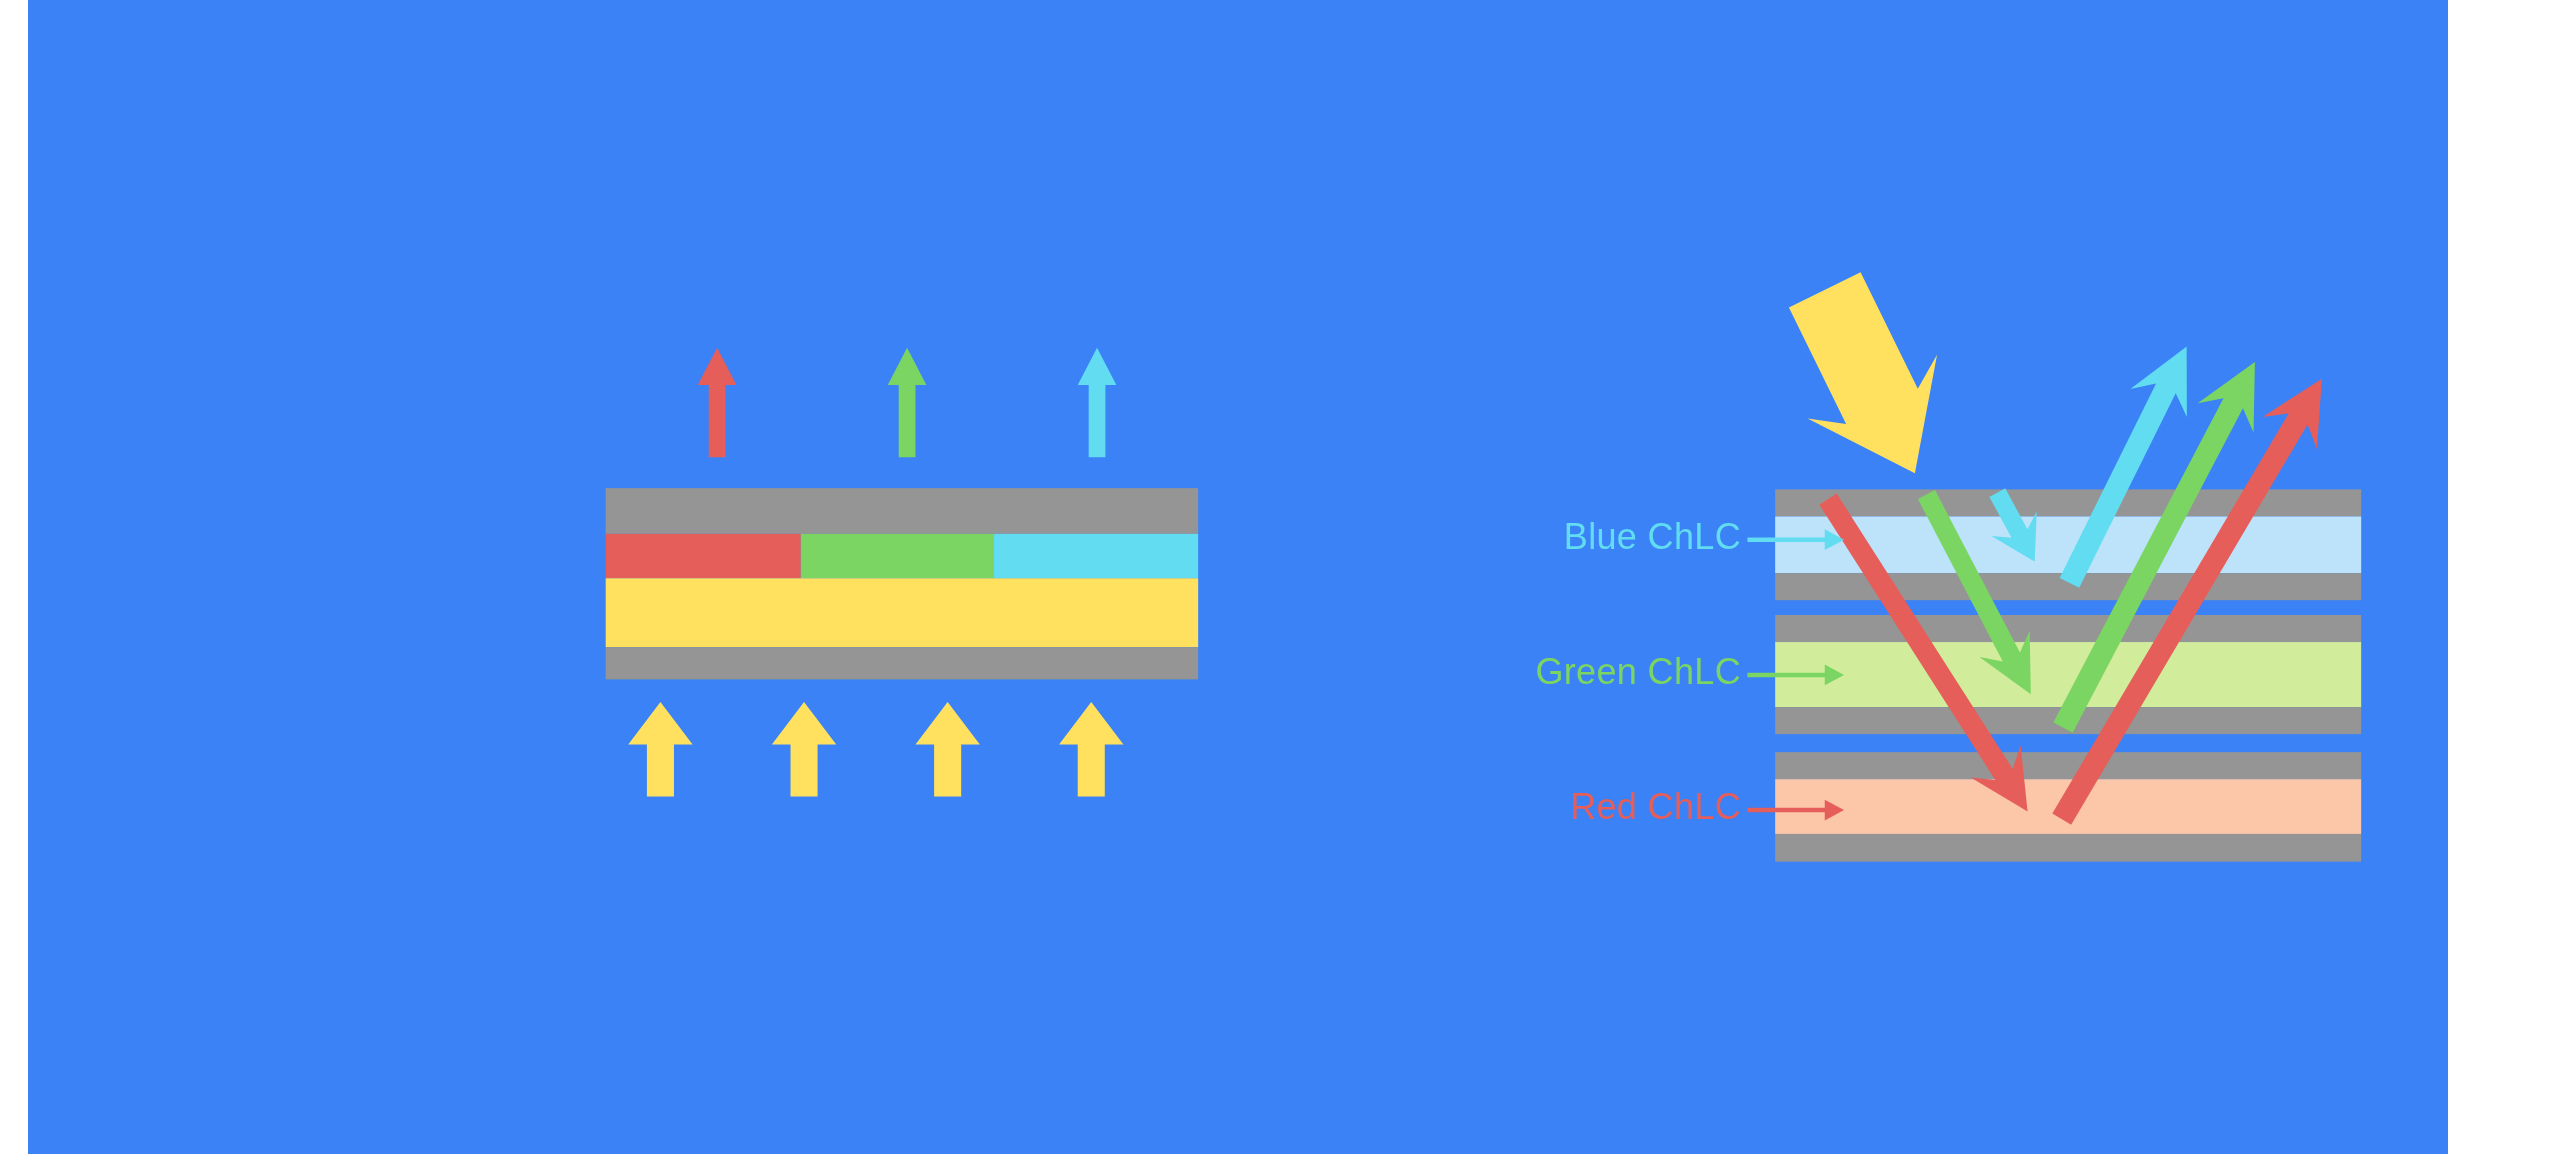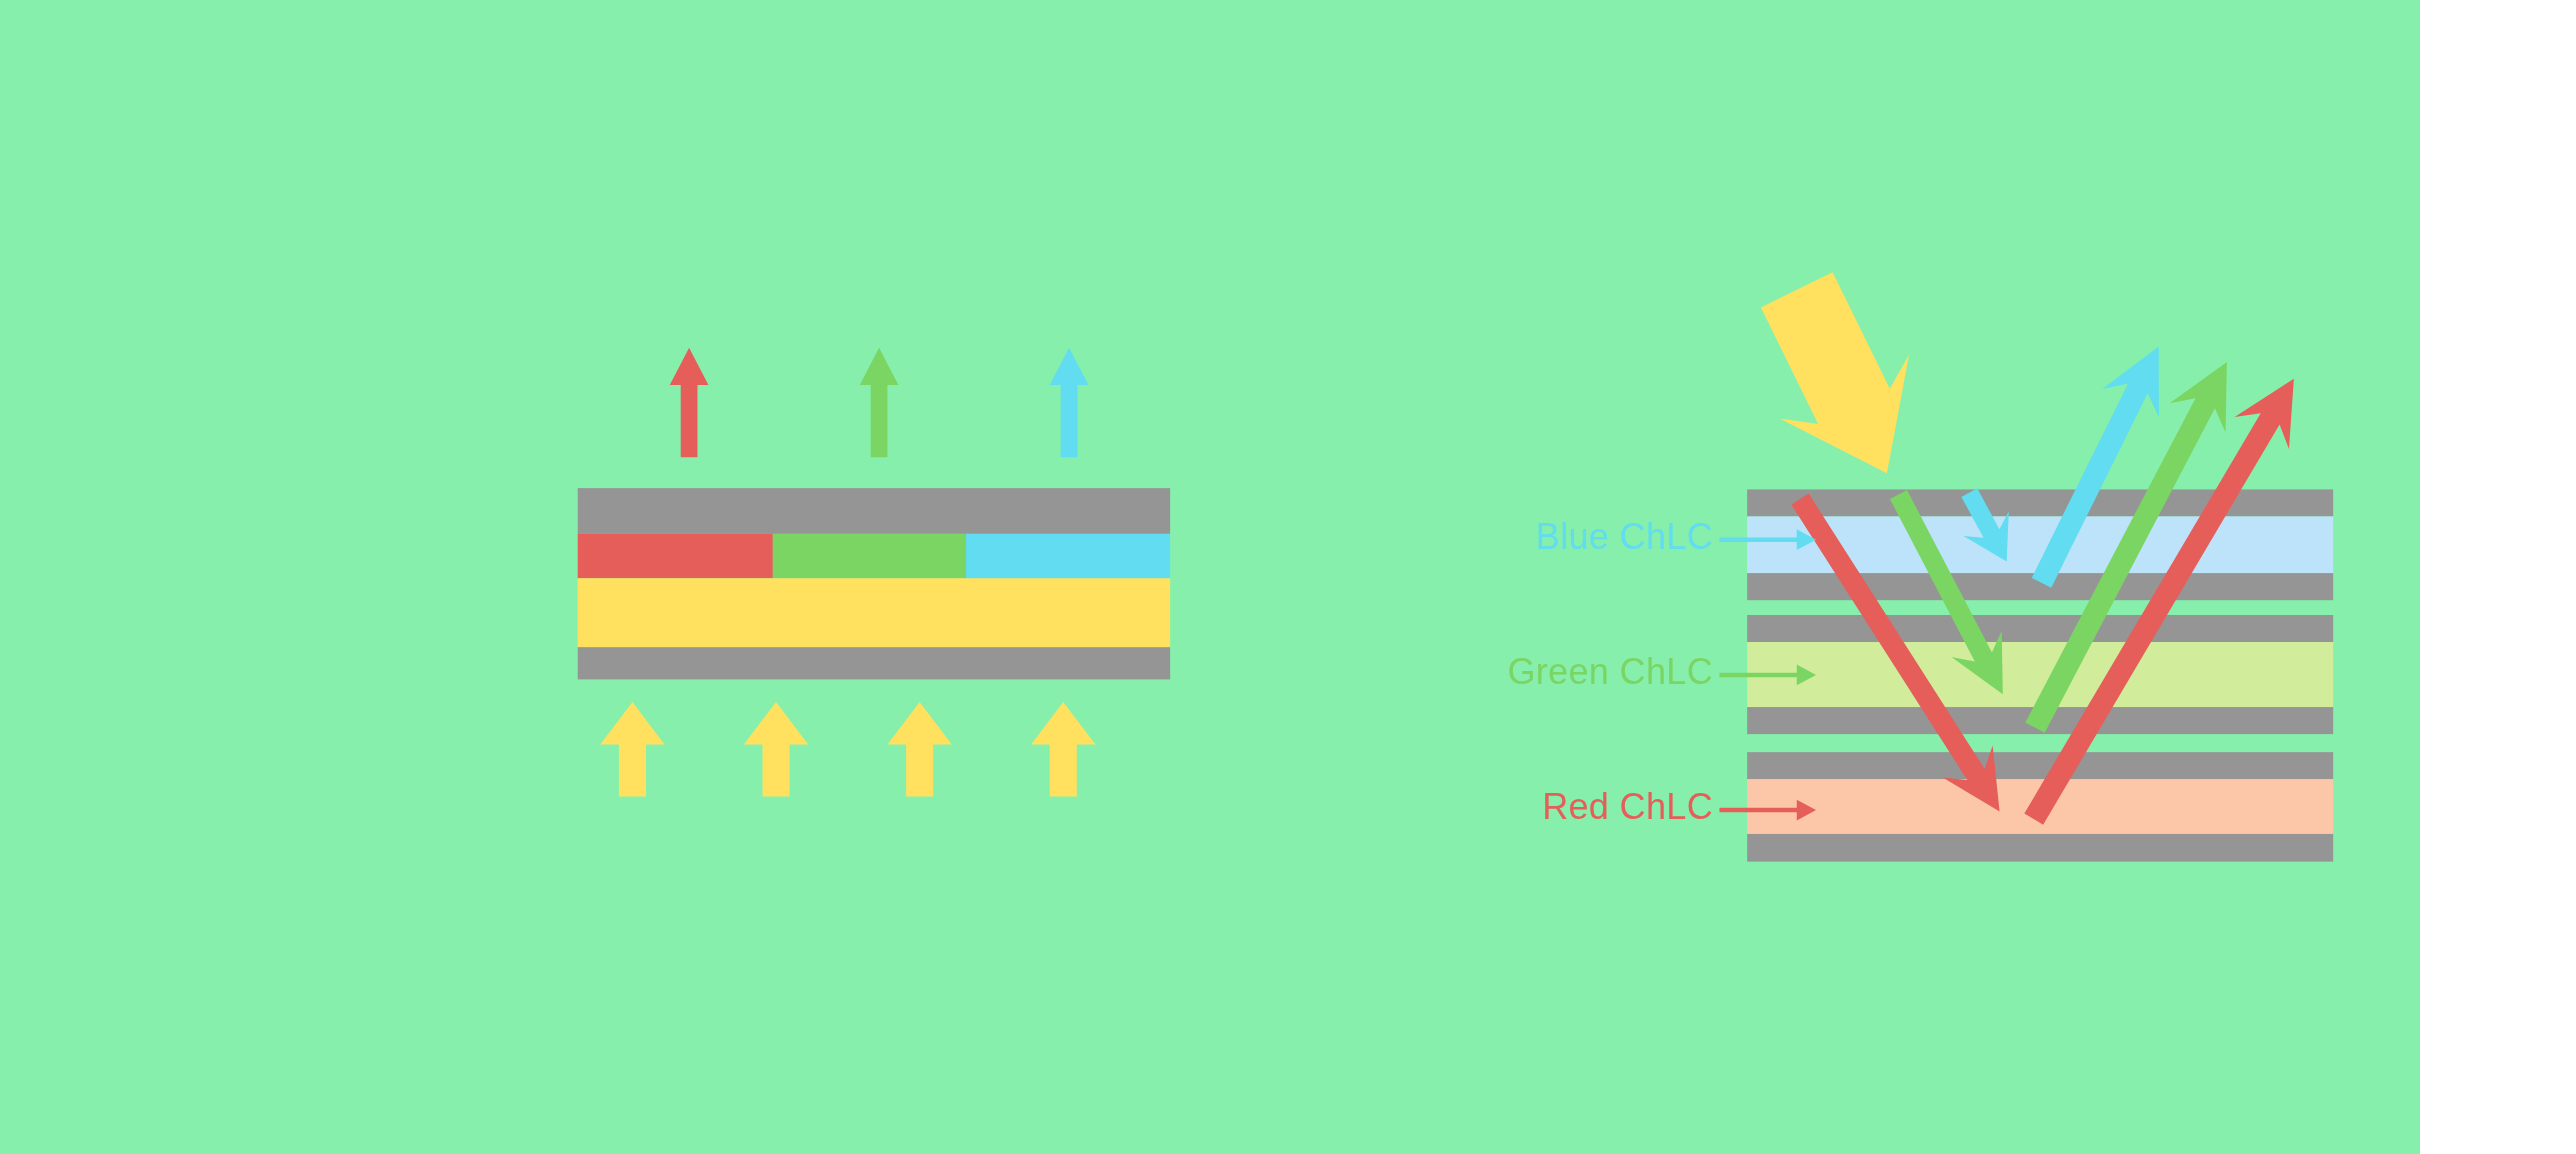--- a/index.html
+++ b/index.html
@@ -10,21 +10,22 @@
   body {
     width: 2576px;
     height: 1154px;
     font-family: "Liberation Sans", sans-serif;
     overflow: hidden;
   }
   #figure {
     position: relative;
     width: 2420px;
     height: 1154px;
-    background: #86efac;
+    background: #3b82f6;
+    margin-left: 28px;
   }
   .panel {
     position: absolute;
     top: 0;
     left: 0;
     width: 2576px;
     height: 1154px;
   }
   svg.layer {
     position: absolute;

